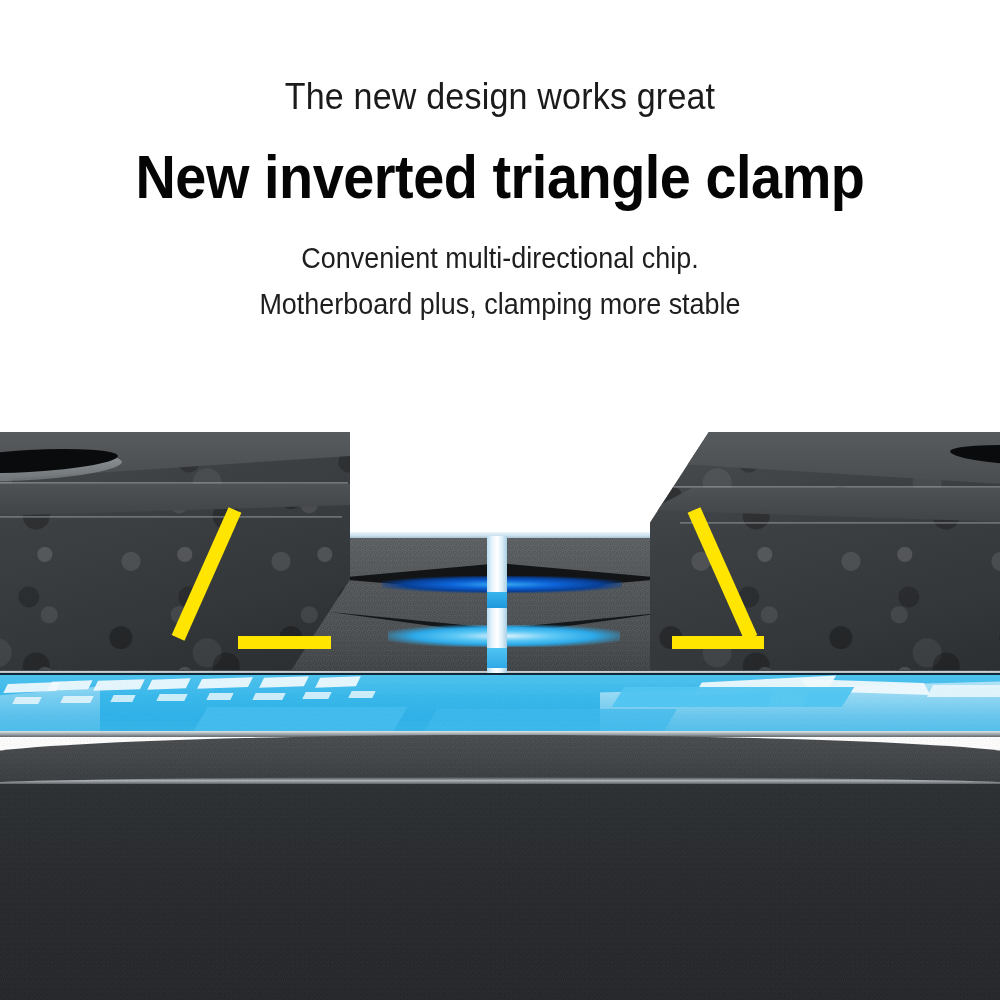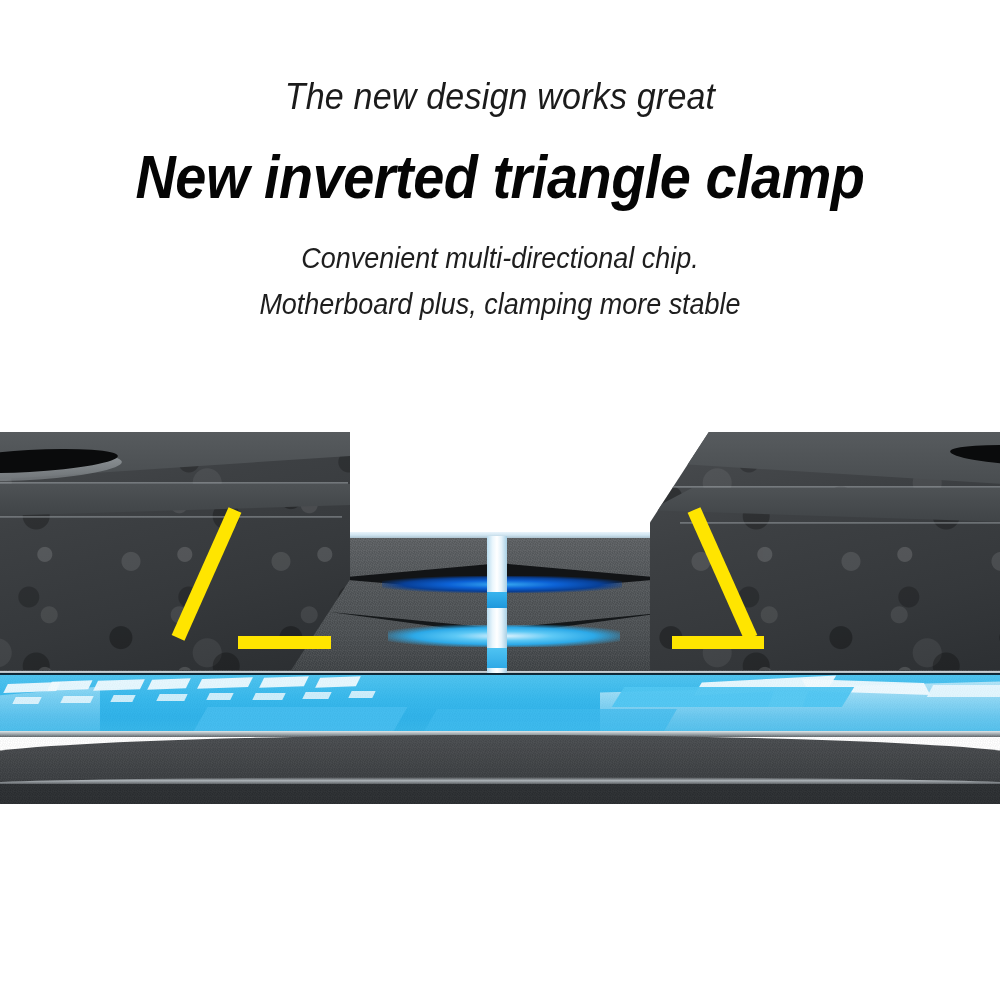--- a/index.html
+++ b/index.html
@@ -1,19 +1,19 @@
 <!DOCTYPE html>
 <html><head>
 <meta charset="utf-8">
 <style>
   html,body{margin:0;padding:0;background:#fff;}
   body{width:1000px;height:1000px;overflow:hidden;
        font-family:"Liberation Sans","DejaVu Sans",sans-serif;}
 
-  #page{position:relative;width:1000px;height:804px;background:#fca5a5;overflow:hidden;font-style:italic;}
+  #page{position:relative;width:1000px;height:1000px;background:#fca5a5;overflow:hidden;}
 
   
   #textblock{position:absolute;left:0;top:0;width:1000px;height:432px;
              background:#ffffff;text-align:center;}
   .eyebrow{position:absolute;left:0;top:76px;width:1000px;
            font-size:37px;font-weight:400;color:#1b1b1b;
            letter-spacing:.2px;font-stretch:condensed;
            transform:scaleX(.92);}
   .headline{position:absolute;left:0;top:141px;width:1000px;
             font-size:62px;font-weight:700;color:#050505;

